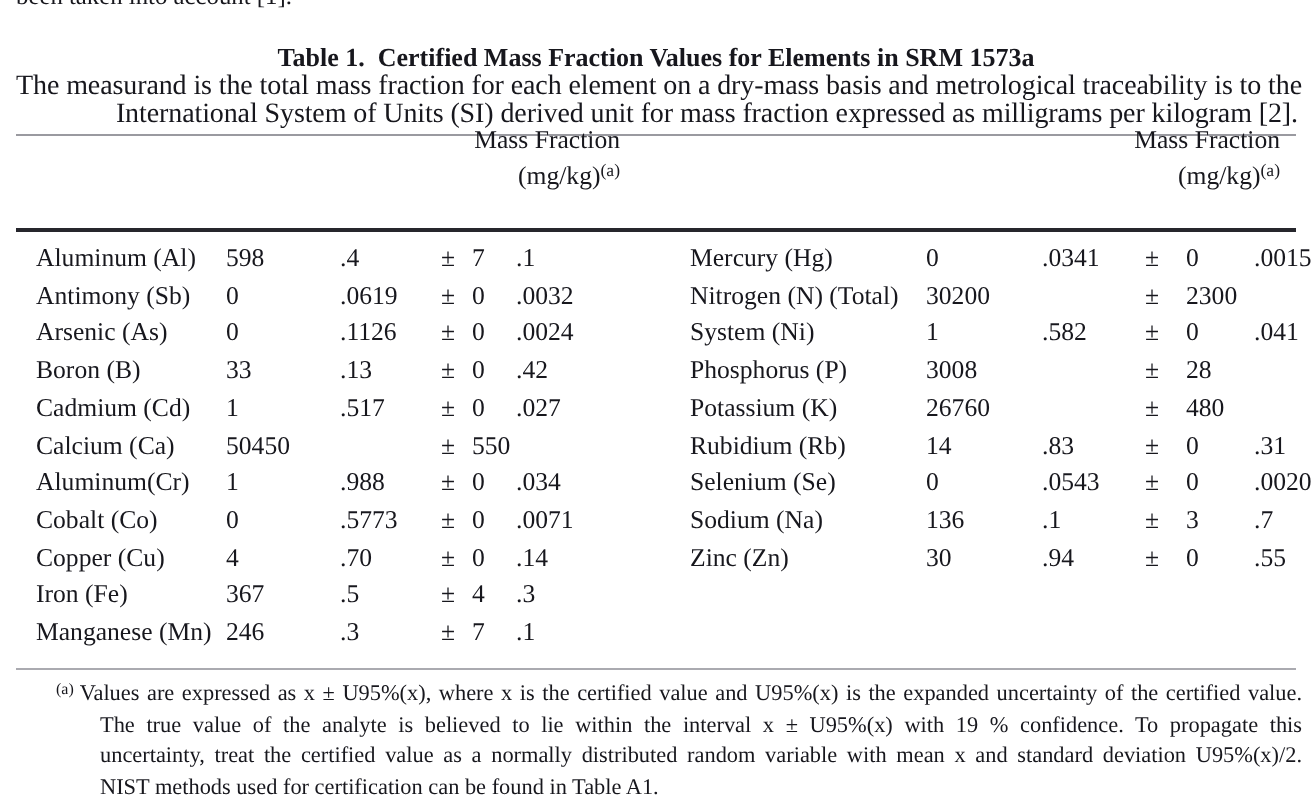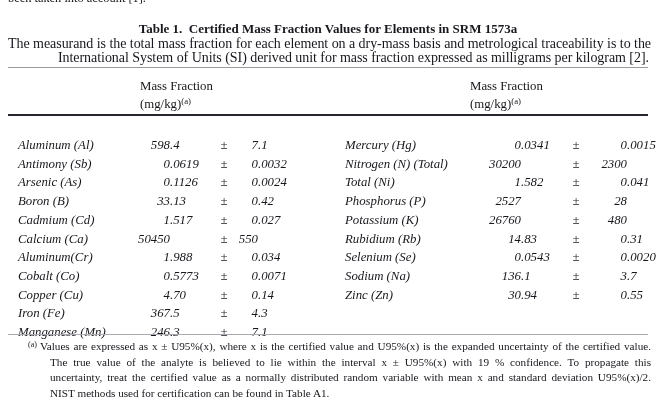--- a/index.html
+++ b/index.html
@@ -11,31 +11,31 @@
   .clip-line{position:absolute;top:-9px;left:8px;font-size:12.4px;white-space:nowrap;}
   .title{position:absolute;top:21px;left:0;width:656px;text-align:center;
          font-weight:700;font-size:13px;white-space:pre;font-family:Liberation Serif, serif;}
   .intro{position:absolute;left:8px;width:641px;font-size:14px;letter-spacing:-0.05px;}
   .intro-1{top:36px;white-space:nowrap;text-align:justify;text-align-last:justify;}
   .intro-2{top:50px;text-align:right;white-space:nowrap;}
   .rule{position:absolute;left:8px;width:640px;}
   .top-rule{top:67px;height:1px;background:#9a9aa0;}
   .header-rule{top:114px;height:2px;background:#26262c;}
   .bottom-rule{top:334px;height:1px;background:#aaaab0;}
-  .col-header{position:absolute;top:79px;width:170px;text-align:left;
+  .col-header{position:absolute;top:63px;width:170px;text-align:right;
               font-size:12.8px;line-height:14.5px;}
   .col-header-left{left:140px;}
   .col-header-right{left:470px;}
   .sup{font-size:8.8px;vertical-align:4px;}
-  .tbl{position:absolute;top:136px;border-collapse:collapse;table-layout:fixed;
-       font-size:12.8px;font-style:italic;}
+  .tbl{position:absolute;top:120px;border-collapse:collapse;table-layout:fixed;
+       font-size:12.8px;}
   .tbl td{padding:0;height:18.7px;line-height:18.7px;white-space:nowrap;vertical-align:middle;}
   .tbl-left{left:18px;width:272px;}
   .tbl-right{left:345px;width:311px;}
-  .ip{display:inline-block;text-align:right;}
+  .ip{display:inline-block;text-align:left;}
   .dp{display:inline-block;text-align:left;}
   .pm{text-align:center;}
   .tbl-left col.c-el{width:95px}  .tbl-left col.c-val{width:99px}
   .tbl-left col.c-pm{width:24px}  .tbl-left col.c-unc{width:54px}
   .tbl-left .val .ip{width:57px}  .tbl-left .val .dp{width:42px}
   .tbl-left .unc .ip{width:22px}  .tbl-left .unc .dp{width:32px}
   .tbl-right col.c-el{width:118px} .tbl-right col.c-val{width:96px}
   .tbl-right col.c-pm{width:34px}  .tbl-right col.c-unc{width:63px}
   .tbl-right .val .ip{width:58px}  .tbl-right .val .dp{width:38px}
   .tbl-right .unc .ip{width:34px}  .tbl-right .unc .dp{width:29px}
@@ -175,29 +175,29 @@
   </tr>
 
   <tr>
     <td class="el">Nitrogen (N) (Total)</td>
     <td class="val"><span class="ip">30200</span><span class="dp"></span></td>
     <td class="pm">±</td>
     <td class="unc"><span class="ip">2300</span><span class="dp"></span></td>
   </tr>
 
   <tr>
-    <td class="el">Total (Ni)</td>
+    <td class="el">System (Ni)</td>
     <td class="val"><span class="ip">1</span><span class="dp">.582</span></td>
     <td class="pm">±</td>
     <td class="unc"><span class="ip">0</span><span class="dp">.041</span></td>
   </tr>
 
   <tr>
     <td class="el">Phosphorus (P)</td>
-    <td class="val"><span class="ip">2527</span><span class="dp"></span></td>
+    <td class="val"><span class="ip">3008</span><span class="dp"></span></td>
     <td class="pm">±</td>
     <td class="unc"><span class="ip">28</span><span class="dp"></span></td>
   </tr>
 
   <tr>
     <td class="el">Potassium (K)</td>
     <td class="val"><span class="ip">26760</span><span class="dp"></span></td>
     <td class="pm">±</td>
     <td class="unc"><span class="ip">480</span><span class="dp"></span></td>
   </tr>

